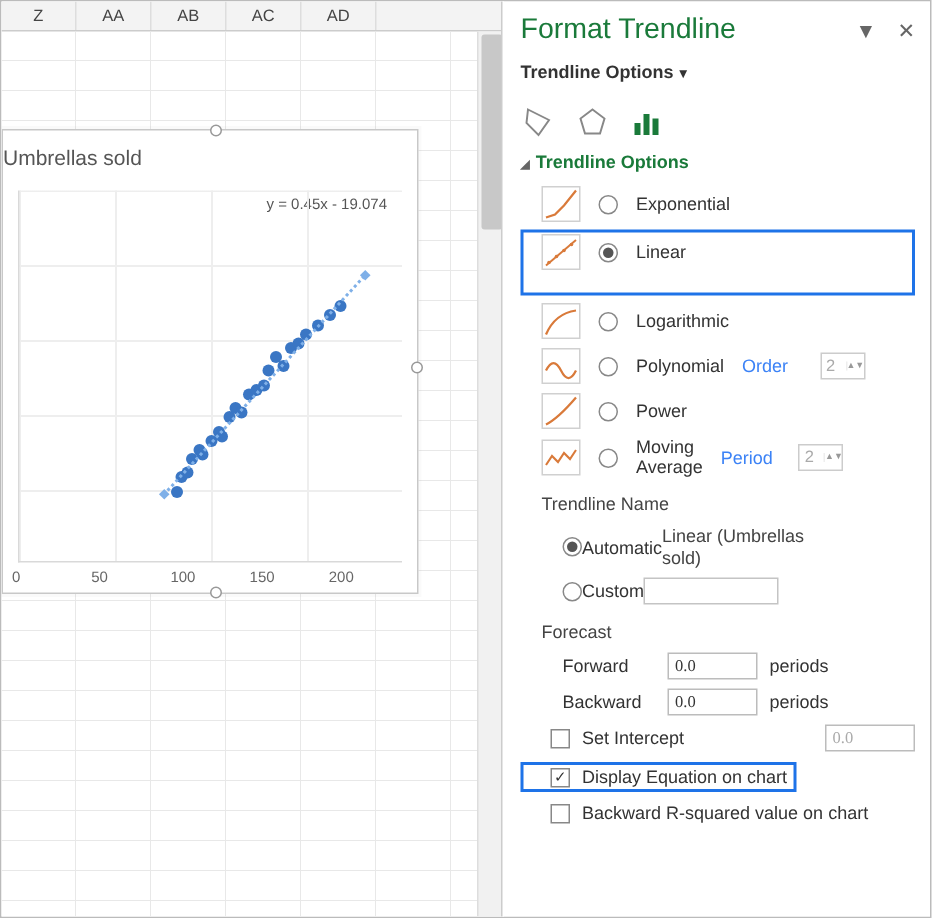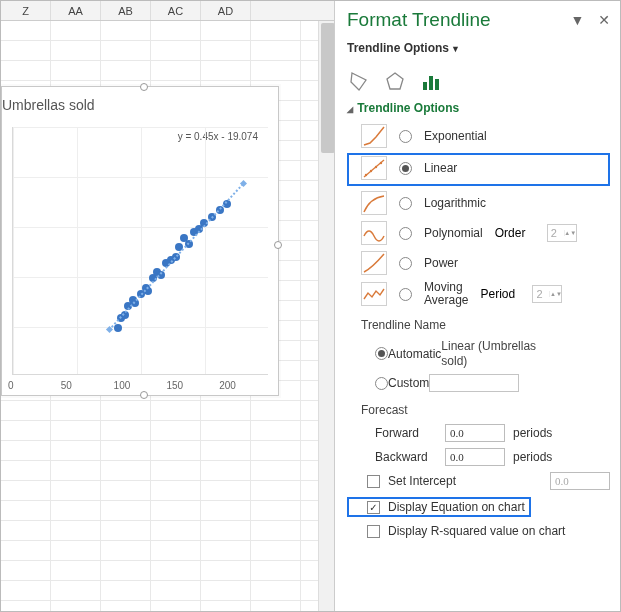--- a/index.html
+++ b/index.html
@@ -180,21 +180,21 @@
   .opt-row {
     display: flex;
     align-items: center;
     gap: 12px;
     padding: 3px 0 3px 14px;
     font-size: 12px;
     color: #333;
   }
   .opt-row.highlight {
     border: 2px solid #1e73e8;
-    padding: 1px 0 4px 12px;
+    padding: 1px 0 15px 12px;
     margin: 2px 0;
   }
   .mini-chart {
     width: 26px; height: 24px;
     border: 1px solid #d0d0d0;
     background: #fff;
     position: relative;
     flex-shrink: 0;
   }
   .mini-chart svg { position: absolute; inset: 0; }
@@ -207,21 +207,21 @@
     align-items: center; justify-content: center;
     flex-shrink: 0;
   }
   .radio.checked::after {
     content: "";
     width: 7px; height: 7px;
     background: #555;
     border-radius: 50%;
   }
   .muted { color: #aaa; }
-  .param-label { color: #000000; width: 40px; font-size: 12px; }
+  .param-label { color: #3b82f6; width: 40px; font-size: 12px; }
   .spin {
     width: 30px; height: 18px;
     border: 1px solid #ccc;
     font-size: 11px;
     padding-left: 3px;
     line-height: 16px;
     color: #aaa;
     background: #fff;
     display: inline-flex; align-items: center;
   }
@@ -488,16 +488,16 @@
       <span class="checkbox"></span>
       <span>Set Intercept</span>
       <span class="num-input muted" style="margin-left:auto">0.0</span>
     </div>
     <div class="check-row highlight">
       <span class="checkbox checked"></span>
       <span>Display Equation on chart</span>
     </div>
     <div class="check-row">
       <span class="checkbox"></span>
-      <span>Display R-squared value on chart</span>
+      <span>Backward R-squared value on chart</span>
     </div>
   </div>
 </div>
 
 </body></html>

